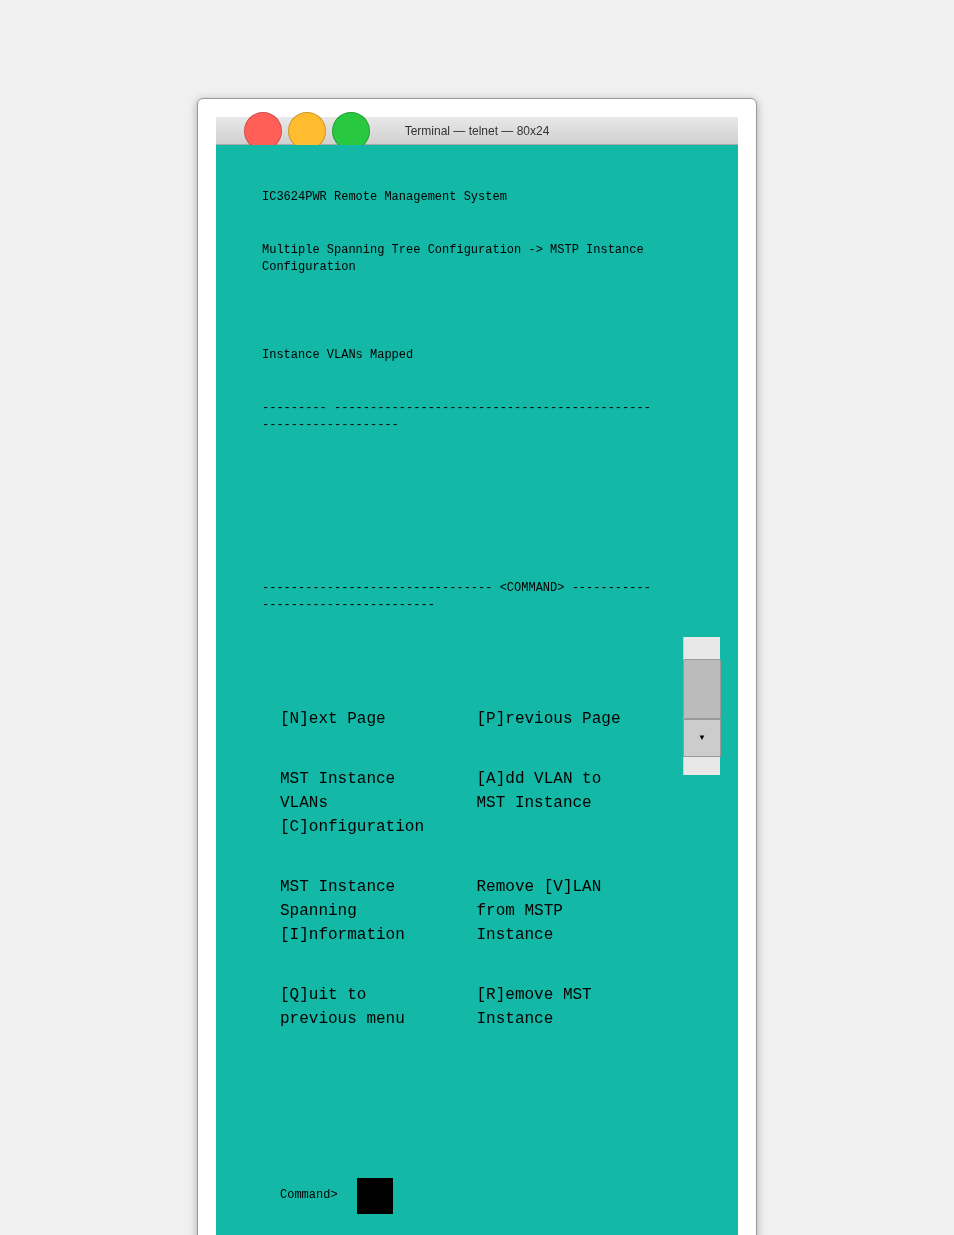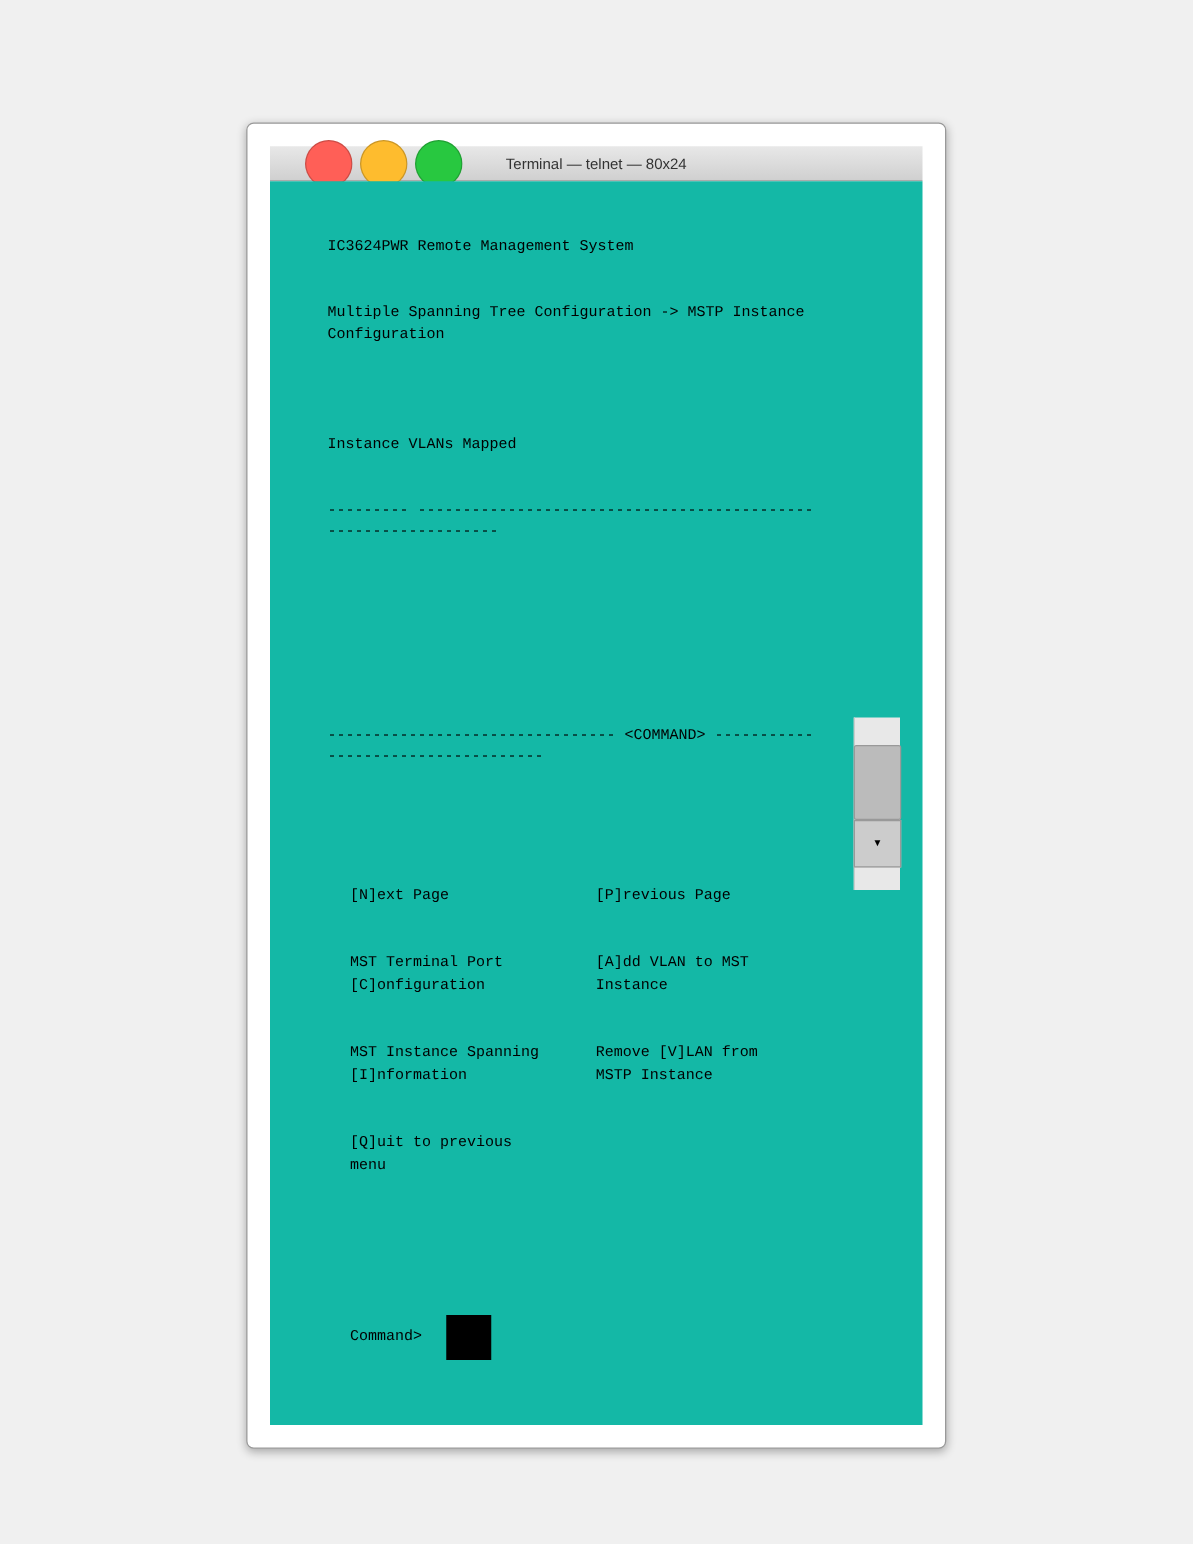--- a/index.html
+++ b/index.html
@@ -121,21 +121,21 @@
 
     .menu-grid {
       display: grid;
       grid-template-columns: 1fr 1fr;
       gap: 0;
       margin-top: 4px;
     }
 
     .menu-item {
       font-family: 'Courier New', Courier, monospace;
-      font-size: 12px;
+      font-size: 16px;
       line-height: 1.5;
     }
 
     .command-prompt-line {
       margin-top: 12px;
       font-family: 'Courier New', Courier, monospace;
       font-size: 12px;
       display: flex;
       align-items: center;
     }
@@ -187,28 +187,29 @@
 
       <div class="empty-rows"></div>
 
       <div class="divider-line">-------------------------------- &lt;COMMAND&gt; -----------------------------------</div>
       <div style="height: 4px;"></div>
 
       <div class="menu-grid">
         <div class="menu-item">[N]ext Page</div>
 
         <div class="menu-item">[P]revious Page</div>
-        <div class="menu-item">MST Terminal Port [C]onfiguration</div>
+        <div class="menu-item">MST Instance VLANs [C]onfiguration</div>
 
         <div class="menu-item">[A]dd VLAN to MST Instance</div>
         <div class="menu-item">MST Instance Spanning [I]nformation</div>
 
         <div class="menu-item">Remove [V]LAN from MSTP Instance</div>
         <div class="menu-item">[Q]uit to previous menu</div>
 
+        <div class="menu-item">[R]emove MST Instance</div>
         <div class="menu-item"></div>
       </div>
 
       <div style="height: 12px;"></div>
 
       <div class="command-prompt-line">
         <span>Command&gt;</span>
         <span class="cursor-block"></span>
       </div>
 

